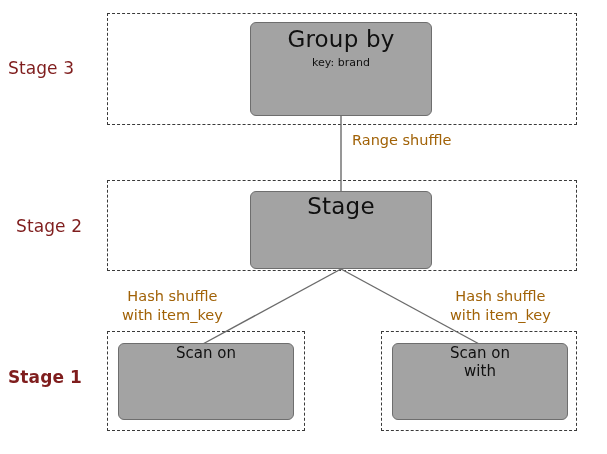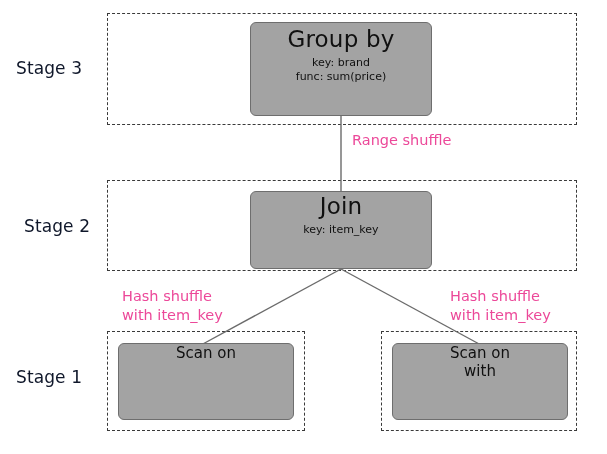--- a/index.html
+++ b/index.html
@@ -28,28 +28,27 @@
   }
   #stage3-box { left: 107px; top: 13px;  width: 470px; height: 112px; }
   #stage2-box { left: 107px; top: 180px; width: 470px; height: 91px;  }
   #stage1-left-box  { left: 107px; top: 331px; width: 198px; height: 100px; }
   #stage1-right-box { left: 381px; top: 331px; width: 196px; height: 100px; }
 
   
   .stage-label {
     position: absolute;
     font-size: 17px;
-    color: #0f172a;
+    color: #7f1d1d;
     white-space: nowrap;
     letter-spacing: 0.1px;
-    margin-left: 8px;
   }
   #stage3-label { left: 8px; top: 58px; }
   #stage2-label { left: 16px; top: 216px; }
-  #stage1-label { left: 8px; top: 367px; }
+  #stage1-label { left: 8px; top: 367px; font-weight: bold; }
 
   
   .node {
     position: absolute;
     border: 1.4px solid #6e6e6e;
     border-radius: 6px;
     background: #a3a3a3;
     box-sizing: border-box;
     display: flex;
     flex-direction: column;
@@ -90,22 +89,22 @@
     font-size: 15px;
     line-height: 1.22;
     color: #101010;
   }
 
   
   .edge-label {
     position: absolute;
     font-size: 14.5px;
     line-height: 1.3;
-    color: #ec4899;
-    text-align: left;
+    color: #a16207;
+    text-align: center;
     white-space: nowrap;
     z-index: 2;
   }
   #label-range-shuffle { left: 352px; top: 131px; }
   #label-hash-left     { left: 122px; top: 287px; }
   #label-hash-right    { left: 450px; top: 287px; }
 
   
   #connectors {
     position: absolute;
@@ -127,33 +126,31 @@
     <line x1="341" y1="269" x2="201" y2="345"></line>
     <line x1="341" y1="269" x2="481" y2="345"></line>
   </svg>
 
   <div class="stage-label" id="stage3-label">Stage 3</div>
   <div class="stage-box" id="stage3-box"></div>
 
   <div class="node" id="node-groupby">
     <div class="node-title">Group by</div>
     <div class="node-sub">key: brand</div>
-    <div class="node-sub">func: sum(price)</div>
   </div>
 
   <div class="edge-label" id="label-range-shuffle">
     <div>Range shuffle</div>
   </div>
 
   <div class="stage-label" id="stage2-label">Stage 2</div>
   <div class="stage-box" id="stage2-box"></div>
 
   <div class="node" id="node-join">
-    <div class="node-title">Join</div>
-    <div class="node-sub">key: item_key</div>
+    <div class="node-title">Stage</div>
   </div>
 
   <div class="edge-label" id="label-hash-left">
     <div>Hash shuffle</div>
     <div>with item_key</div>
   </div>
   <div class="edge-label" id="label-hash-right">
     <div>Hash shuffle</div>
     <div>with item_key</div>
   </div>

